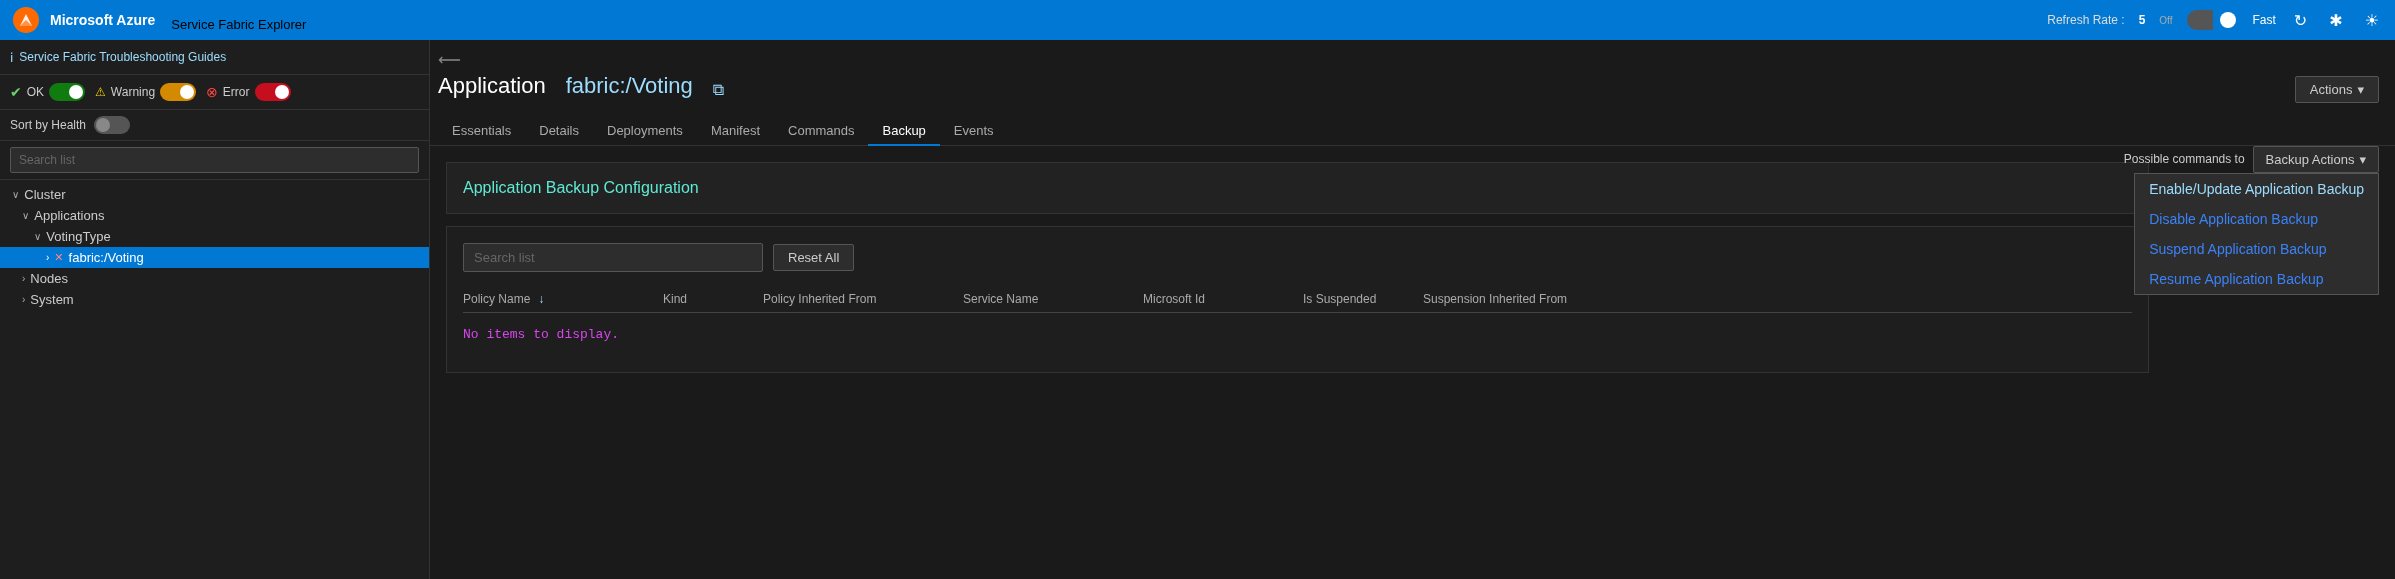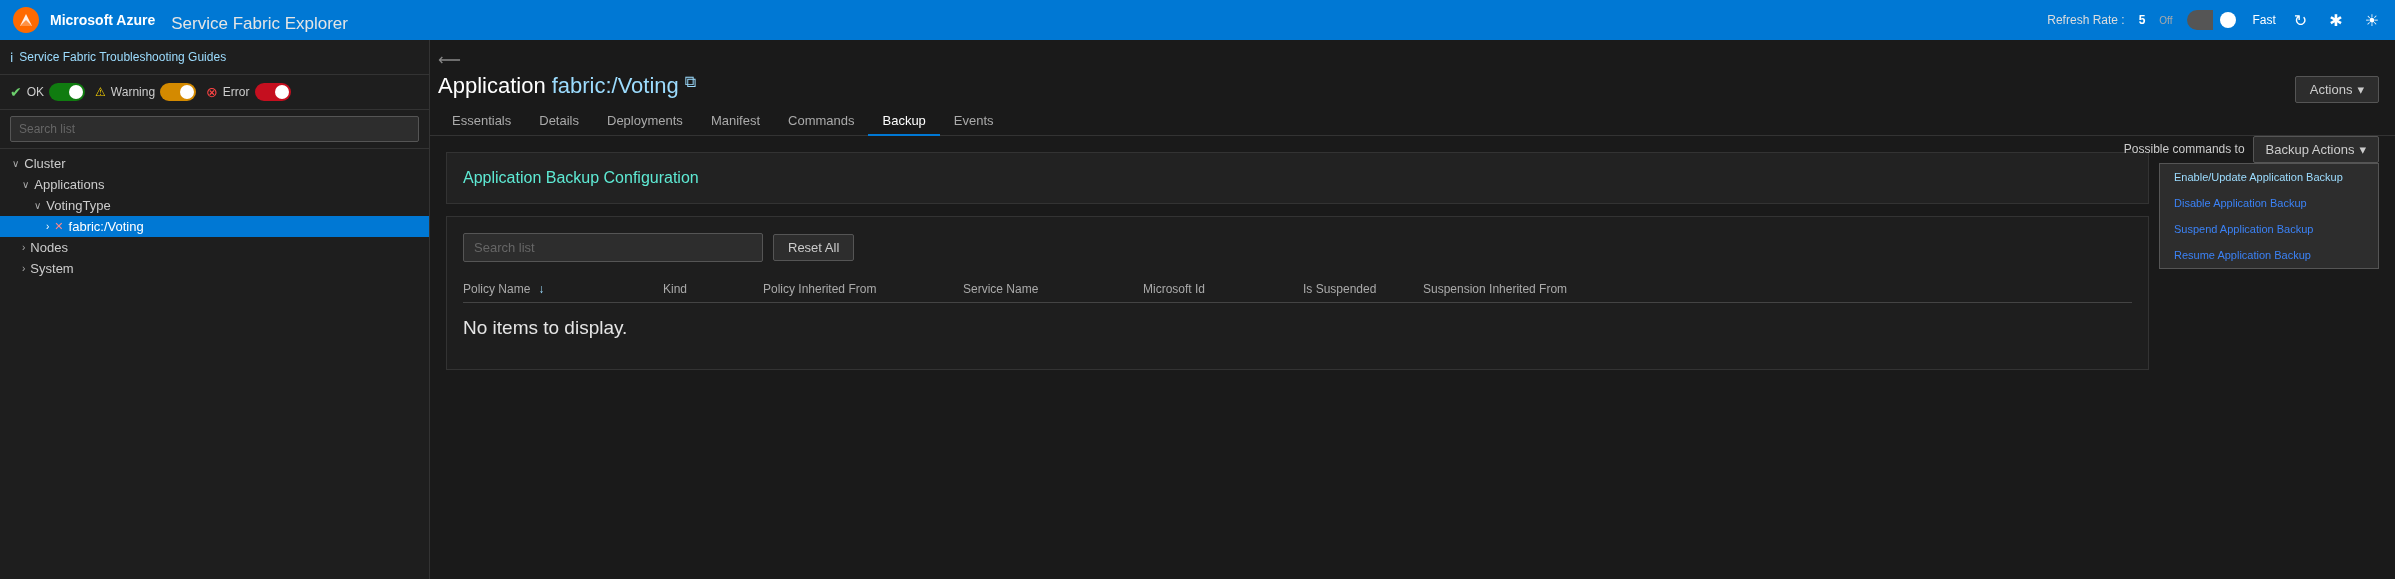--- a/index.html
+++ b/index.html
@@ -28,22 +28,22 @@
       font-weight: 600;
       color: #fff;
       margin-right: 16px;
     }
     .top-nav-logo {
       width: 28px;
       height: 28px;
       margin-right: 10px;
     }
     .top-nav-title {
-      font-size: 17px;
-      color: #e5e5e5;
+      font-size: 13px;
+      color: #000000;
       font-weight: 400;
       margin-top: 8px;
     }
     .top-nav-spacer { flex: 1; }
     .top-nav-right {
       display: flex;
       align-items: center;
       gap: 14px;
       color: #fff;
       font-size: 12px;
@@ -212,23 +212,23 @@
     }
     .collapse-btn {
       font-size: 16px;
       color: #888;
       cursor: pointer;
       margin-bottom: 4px;
       display: inline-block;
     }
     .app-title-row {
       display: flex;
-      align-items: flex-start;
-      gap: 6px;
-      margin-bottom: 8px;
+      align-items: flex-end;
+      gap: 20px;
+      margin-bottom: 18px;
     }
     .app-title {
       font-size: 22px;
       color: #fff;
       font-weight: 300;
     }
     .app-name {
       font-size: 22px;
       color: #9cdcfe;
       font-weight: 300;
@@ -312,21 +312,21 @@
       white-space: nowrap;
     }
     .dropdown-menu {
       background: #2d2d2d;
       border: 1px solid #555;
       min-width: 220px;
       margin-top: 0;
     }
     .dropdown-menu-item {
       padding: 7px 14px;
-      font-size: 11px;
+      font-size: 14px;
       color: #ccc;
       cursor: pointer;
       white-space: nowrap;
     }
     .dropdown-menu-item.highlighted { color: #9cdcfe; }
     .dropdown-menu-item.disabled { color: #3b82f6; cursor: default; }
 
     
     .section-title {
       font-size: 16px;
@@ -378,22 +378,23 @@
       color: #aaa;
     }
     .table-header-cell {
       display: flex;
       align-items: center;
       gap: 8px;
     }
     .sort-arrow { color: #9cdcfe; }
     .no-items {
       padding: 14px 0;
-      color: #e5e5e5;
-      font-size: 19px;
+      color: #d946ef;
+      font-size: 13px;
+      font-family: Liberation Mono, monospace;
     }
 
     
     ::-webkit-scrollbar { width: 6px; height: 6px; }
     ::-webkit-scrollbar-track { background: #1a1a1a; }
     ::-webkit-scrollbar-thumb { background: #444; border-radius: 3px; }
   </style>
 </head>
 <body>
 
@@ -442,20 +443,26 @@
             <div class="thumb"></div>
           </div>
       </div>
       <div class="filter-item">
         <span class="status-err">⊗</span>
         <span>Error</span>
         <div class="toggle-red">
             <div class="thumb"></div>
           </div>
       </div>
+    </div>
+    <div class="sidebar-sort">
+      <span>Sort by Health</span>
+      <div class="toggle-off">
+          <div class="thumb"></div>
+        </div>
     </div>
     <div class="sidebar-search">
       <input type="text" placeholder="Search list" style="">
     </div>
     <div class="sidebar-tree">
       <div class="tree-item">
         <span class="chevron">∨</span>
         <span>Cluster</span>
       </div>
       <div class="tree-item indent1">

